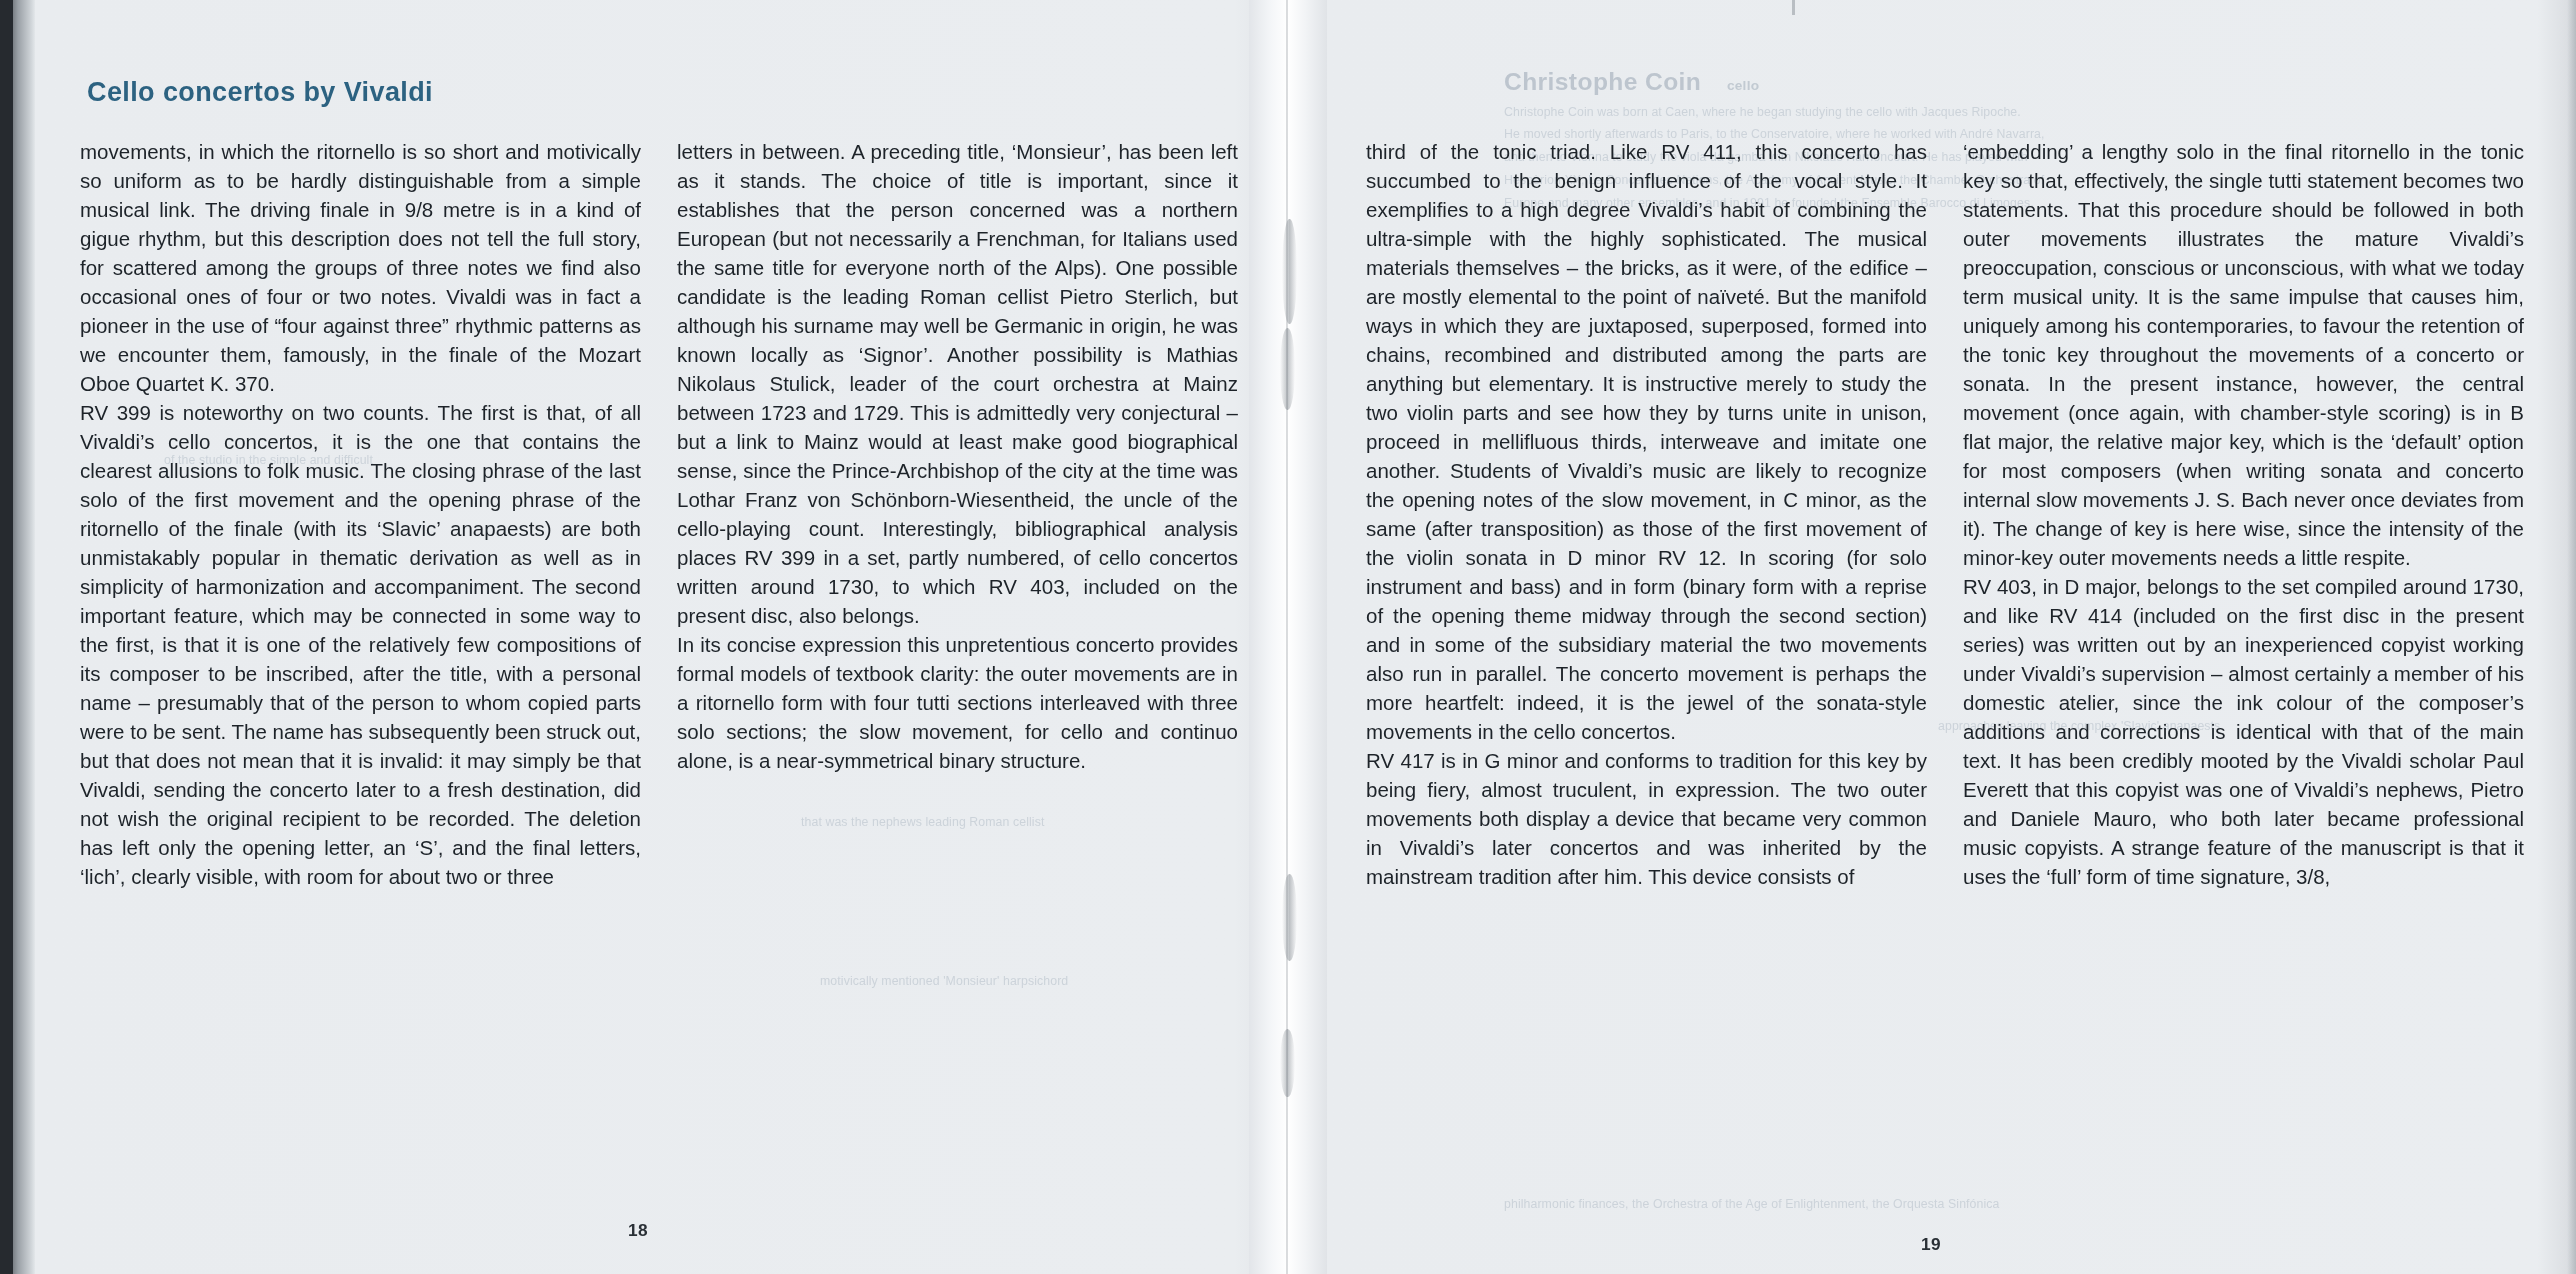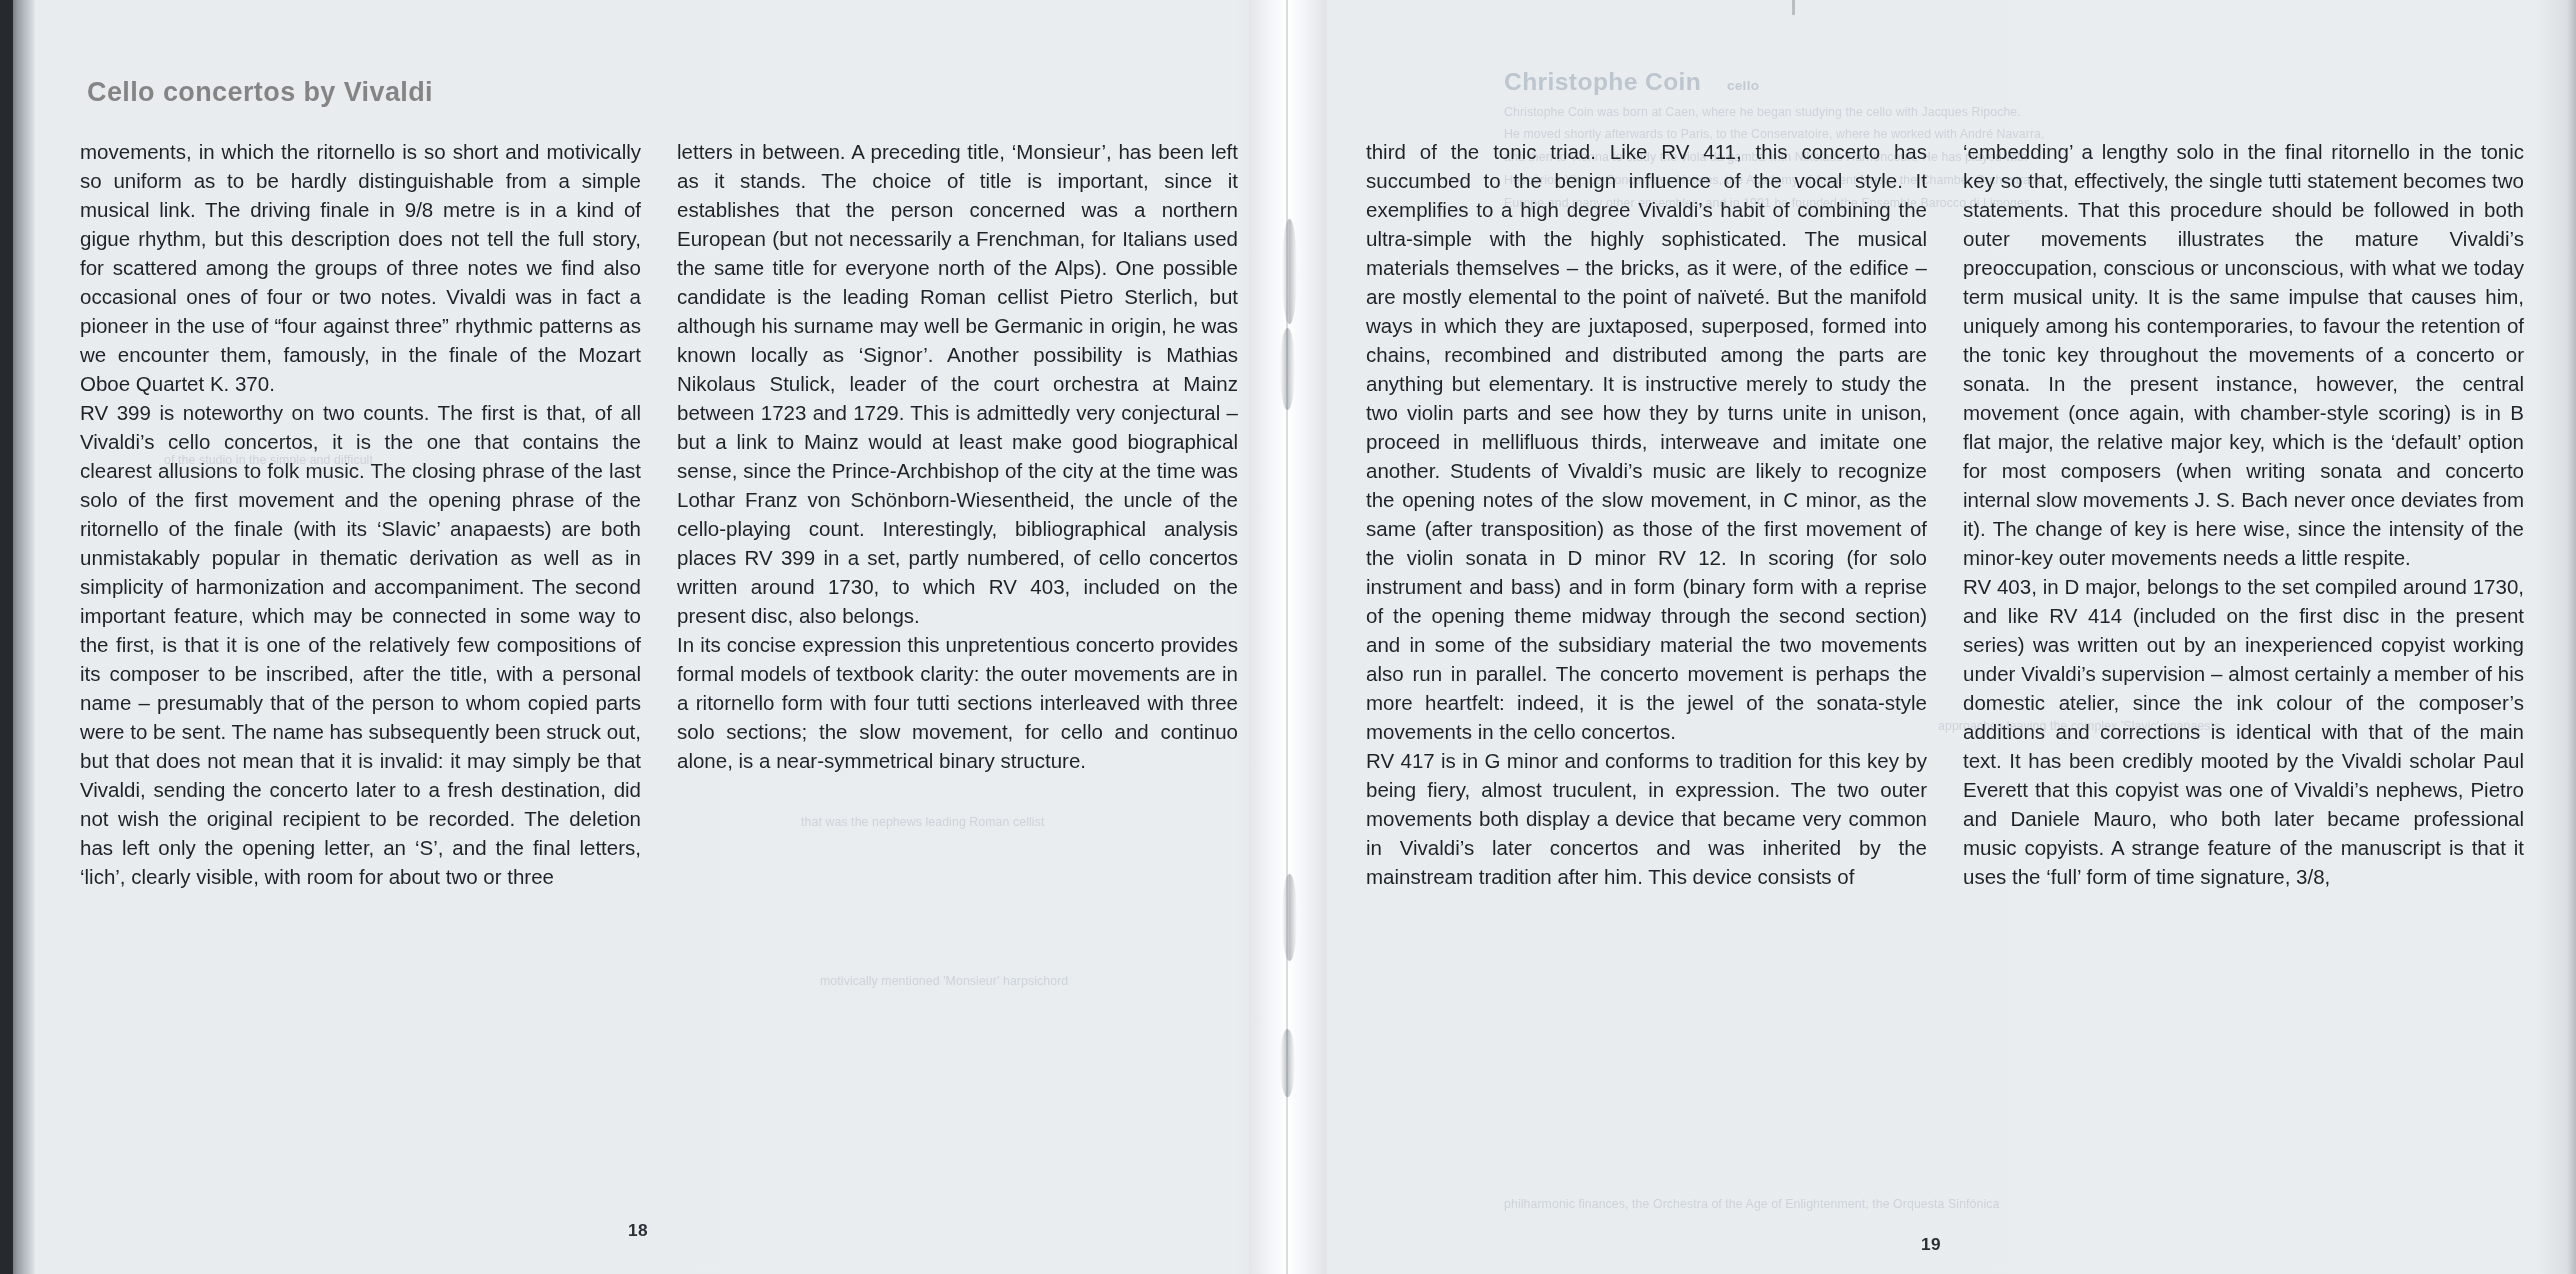--- a/index.html
+++ b/index.html
@@ -59,21 +59,21 @@
     left: 1286px; top: 0;
     width: 1.8px; height: 1275px;
     background: rgba(150,155,160,0.35);
   }
   
   .ghost-title {
     position: absolute;
     font-size: 27px;
     font-weight: bold;
     letter-spacing: 0.4px;
-    color: #737373;
+    color: #0c4a6e;
     opacity: 0.85;
   }
   .ghost-title.left { left: 87px; top: 77px; }
   .ghost-title.right { left: 1504px; top: 68px; color: #b6bfc9; font-size: 24.6px; }
   .ghost-sub {
     position: absolute;
     font-size: 13.7px;
     color: #c2cad2;
     letter-spacing: 0.2px;
   }

